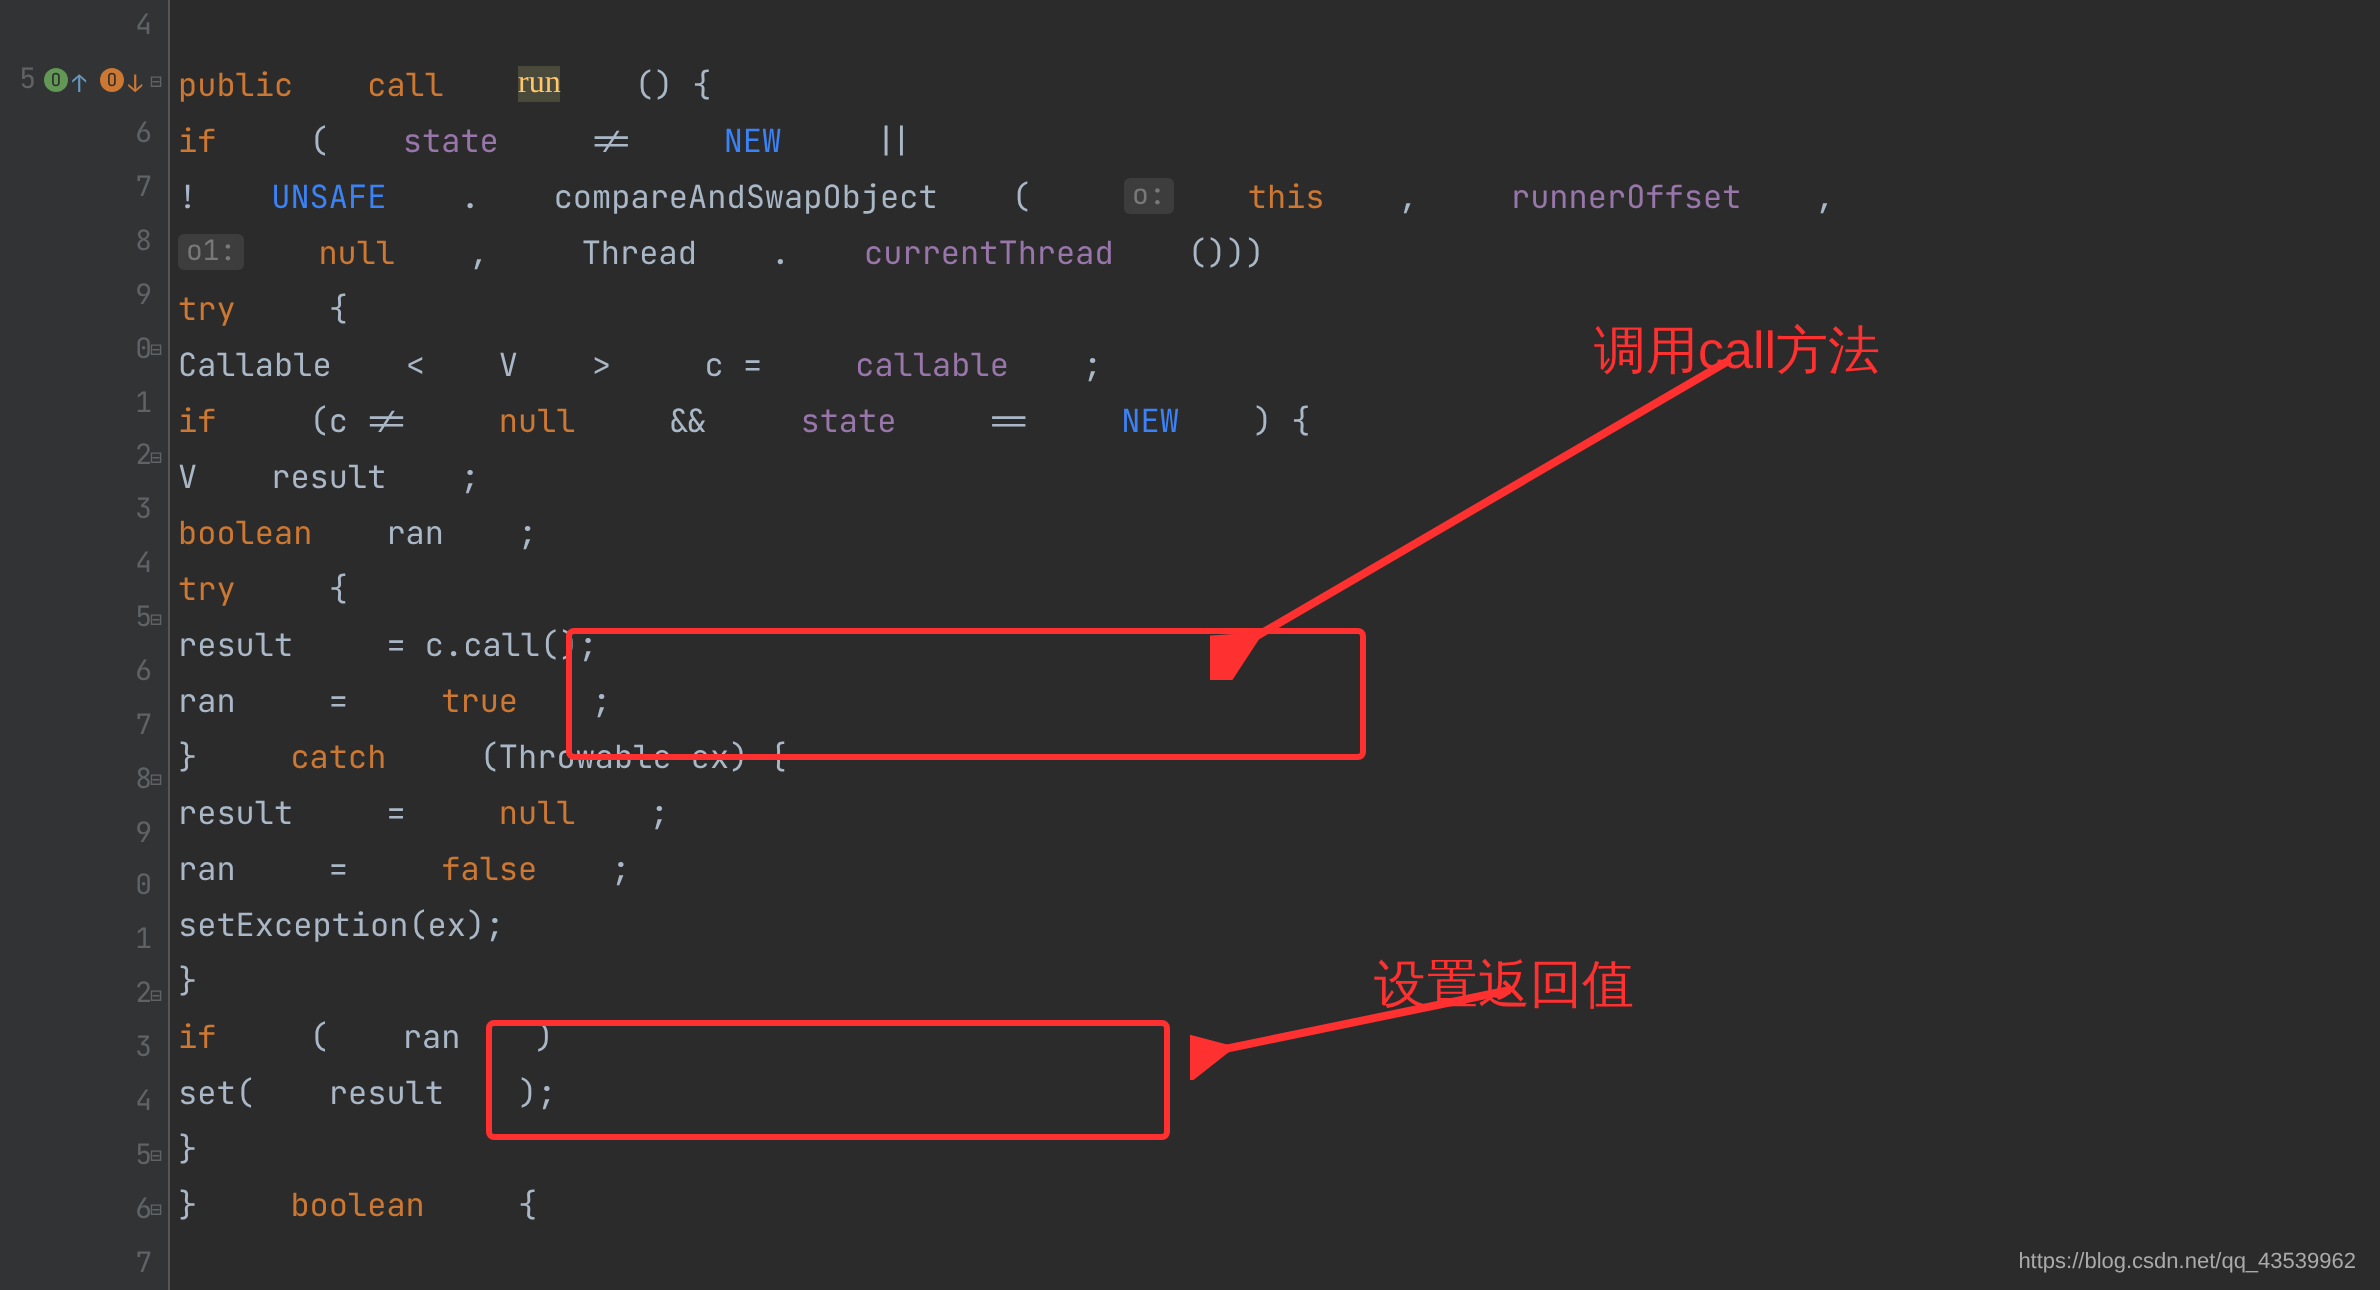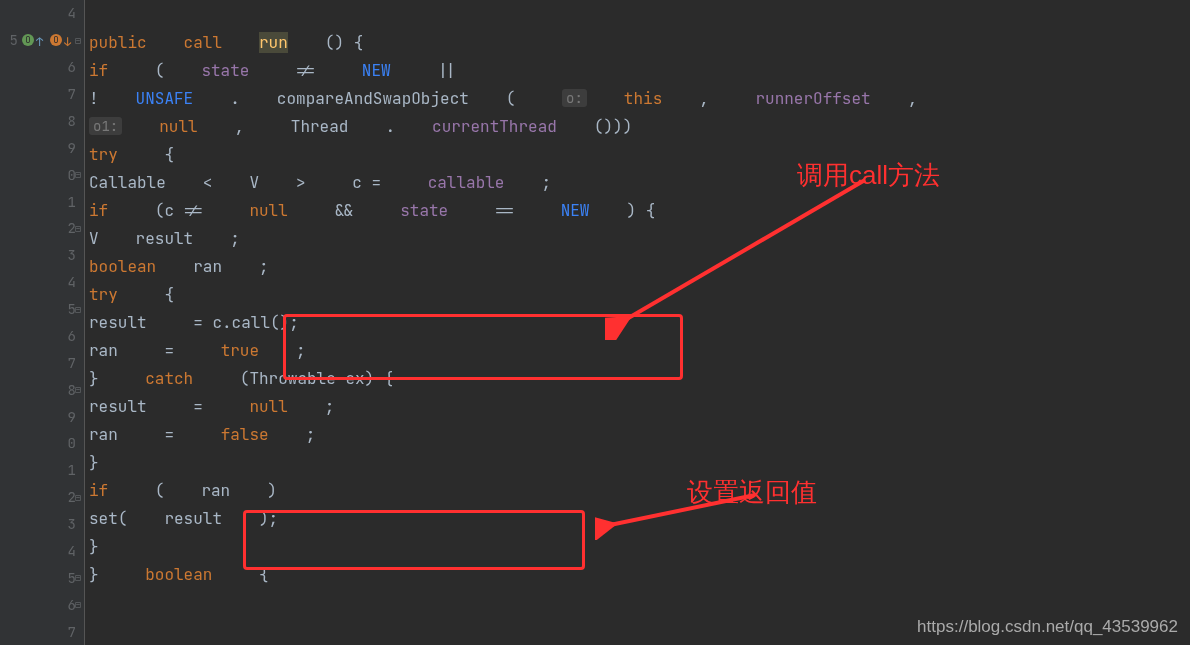--- a/index.html
+++ b/index.html
@@ -100,21 +100,21 @@
     }
     .code-line {
       height: 28px;
       display: flex;
       align-items: center;
       white-space: pre;
       padding-left: 4px;
       gap: 37px;
     }
     .kw { color: #cc7832; }
-    .method-decl { color: #ffc66d; }
+    .method-decl { color: #ffc66d; font-family: Liberation Serif, serif; }
     .field { color: #9876aa; }
     .param-hint { color: #787878; background: #3d3d3d; padding: 0 4px; border-radius: 3px; font-style: normal; font-size: 14px;}
     .const { color: #3b82f6; }
     .underline { text-decoration-color: #808080; }
     .highlight-bg { background: #4a4a3a; }
     .annotation-box {
       position: absolute;
       border: 3px solid #ff3030;
       border-radius: 4px;
       pointer-events: none;
@@ -128,21 +128,21 @@
     }
     .arrow-svg {
       position: absolute;
       pointer-events: none;
     }
     .watermark {
       position: absolute;
       bottom: 8px;
       right: 12px;
       color: #aaa;
-      font-size: 17px;
+      font-size: 11px;
       font-family: Arial, sans-serif;
     }
   </style>
 </head>
 <body>
 
 <div class="editor-container">
   <div class="gutter">
     <div class="gutter-row">
         <span class="line-num">4</span>
@@ -274,20 +274,21 @@
     <div class="code-line">            <span>Callable</span>&lt;<span>V</span>&gt;<span> c = </span><span class="field">callable</span><span>;</span></div>
     <div class="code-line">            <span class="kw">if</span><span> (c != </span><span class="kw">null</span><span> &amp;&amp; </span><span class="field">state</span><span> == </span><span class="const">NEW</span><span>) {</span></div>
     <div class="code-line">                <span>V</span> <span class="underline">result</span><span>;</span></div>
     <div class="code-line">                <span class="kw">boolean</span> <span class="underline">ran</span><span>;</span></div>
     <div class="code-line">                <span class="kw">try</span><span> {</span></div>
     <div class="code-line">                    <span class="underline">result</span><span> = c.call();</span></div>
     <div class="code-line">                    <span class="underline">ran</span><span> = </span><span class="kw">true</span><span>;</span></div>
     <div class="code-line">                <span>} </span><span class="kw">catch</span><span> (Throwable ex) {</span></div>
     <div class="code-line">                    <span class="underline">result</span><span> = </span><span class="kw">null</span><span>;</span></div>
     <div class="code-line">                    <span class="underline">ran</span><span> = </span><span class="kw">false</span><span>;</span></div>
+    <div class="code-line">                    <span>setException(ex);</span></div>
     <div class="code-line">                <span>}</span></div>
     <div class="code-line">                <span class="kw">if</span><span> (</span><span class="underline">ran</span><span>)</span></div>
     <div class="code-line">                    <span>set(</span><span class="underline">result</span><span>);</span></div>
     <div class="code-line">            <span>}</span></div>
     <div class="code-line">        <span>} </span><span class="kw">boolean</span><span> {</span></div>
     <div class="code-line">            </div>
 
     <div class="annotation-box" style="left:198px; top:314px; width:400px; height:66px;"></div>
     <div class="annotation-box" style="left:158px; top:510px; width:342px; height:60px;"></div>
 

